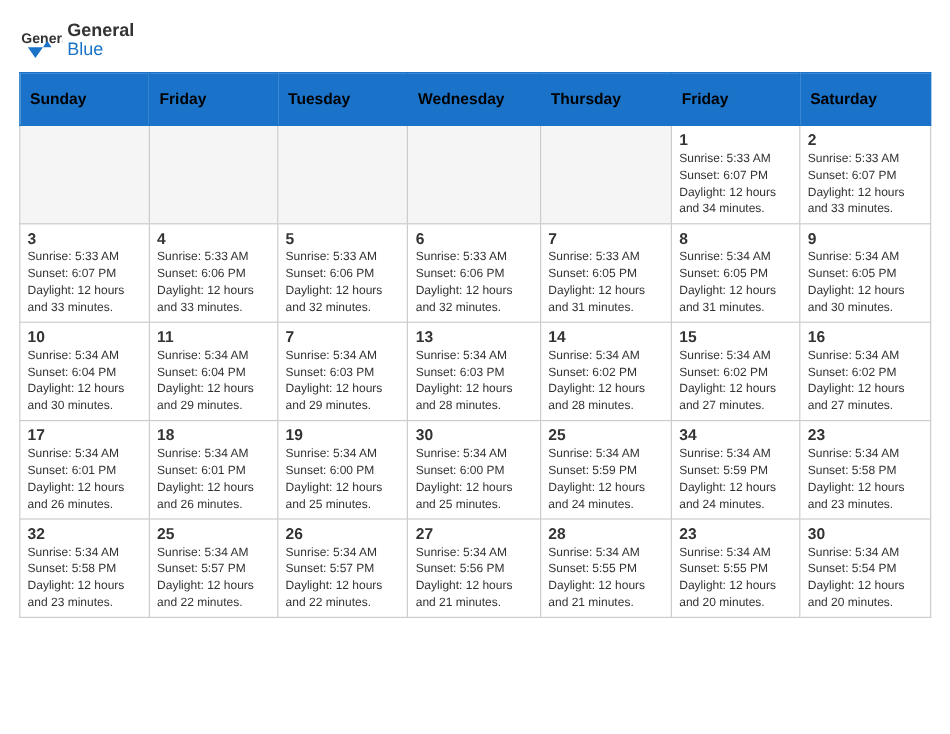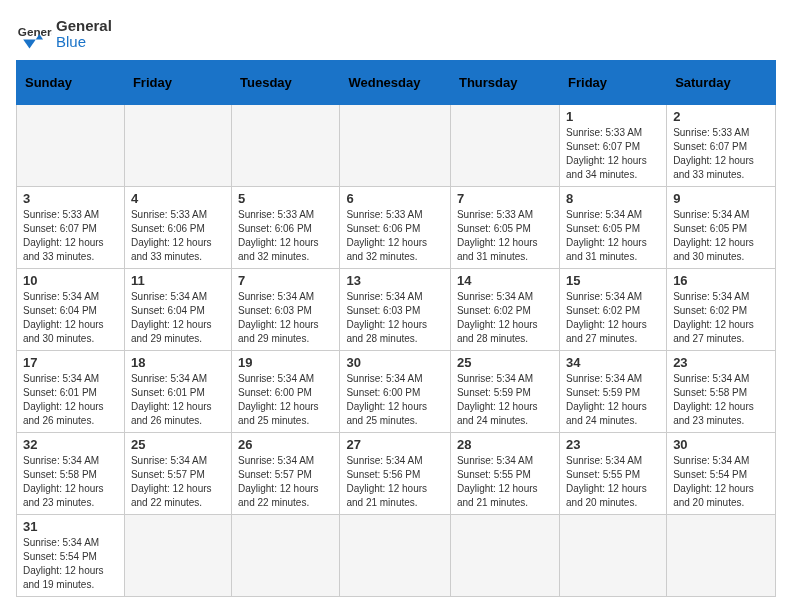--- a/index.html
+++ b/index.html
@@ -297,28 +297,14 @@
 Sunset: 5:55 PM
 Daylight: 12 hours and 20 minutes.</div>
         </td>
         <td>
           <span class="day-number">30</span>
           <div class="day-info" style="white-space: pre-line;">Sunrise: 5:34 AM
 Sunset: 5:54 PM
 Daylight: 12 hours and 20 minutes.</div>
         </td>
       </tr>
-      <tr>
-        <td>
-          <span class="day-number">31</span>
-          <div class="day-info" style="white-space: pre-line;">Sunrise: 5:34 AM
-Sunset: 5:54 PM
-Daylight: 12 hours and 19 minutes.</div>
-        </td>
-        <td class="last-row"></td>
-        <td class="last-row"></td>
-        <td class="last-row"></td>
-        <td class="last-row"></td>
-        <td class="last-row"></td>
-        <td class="last-row"></td>
-      </tr>
     </tbody>
 </table>
 
 </body></html>

